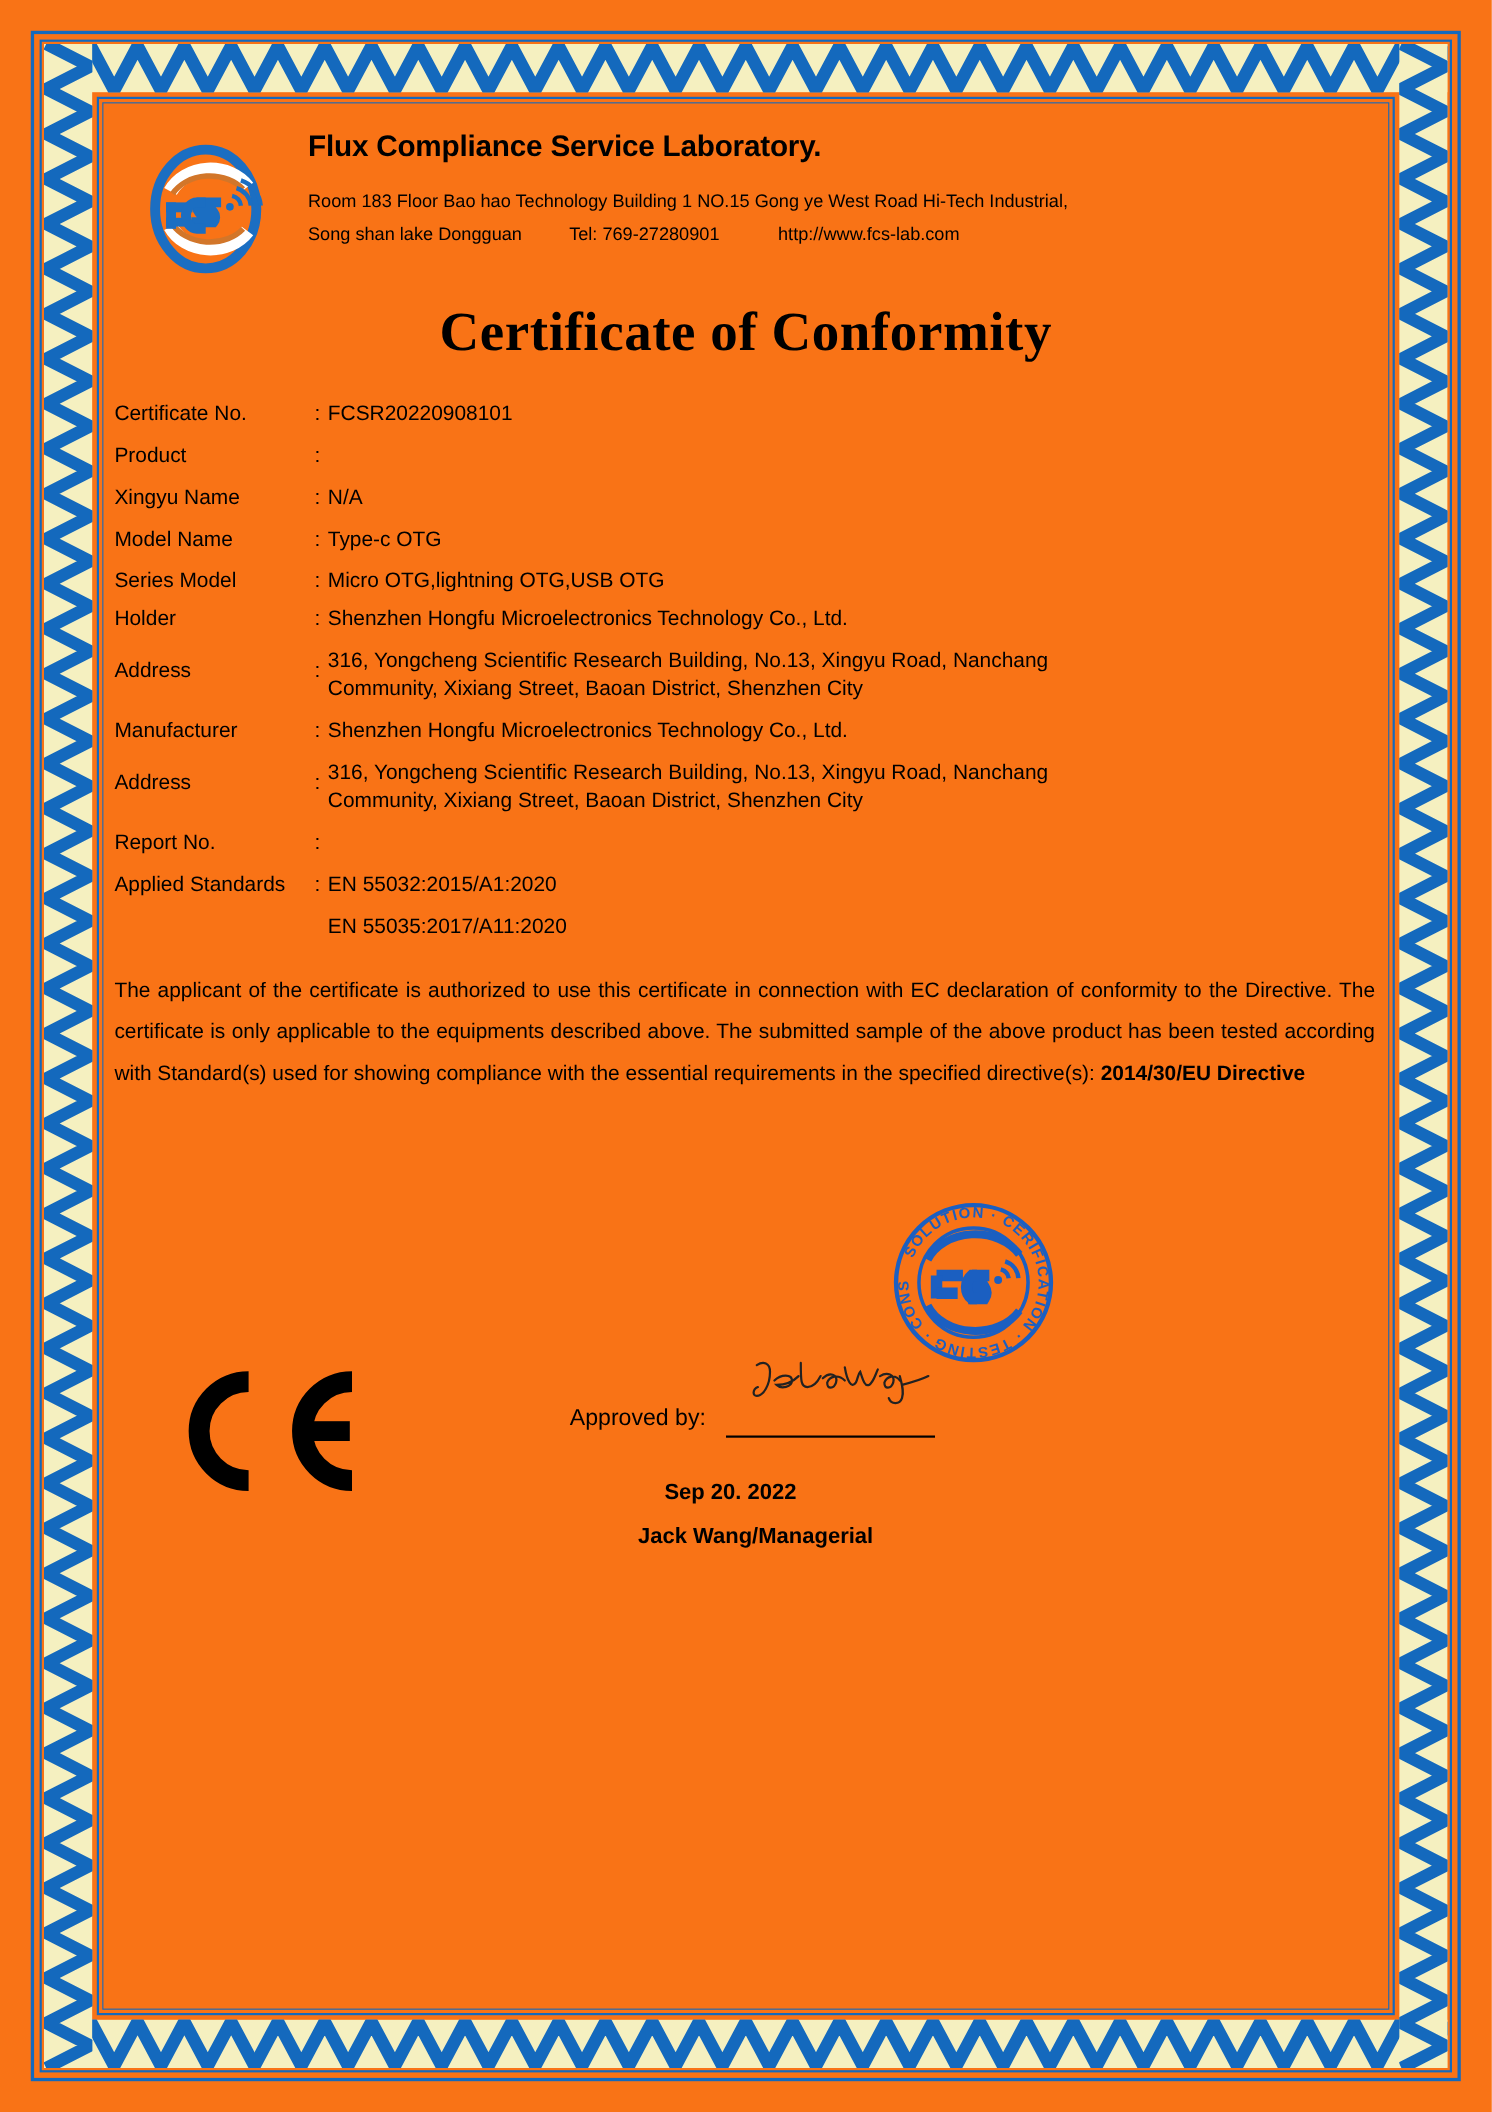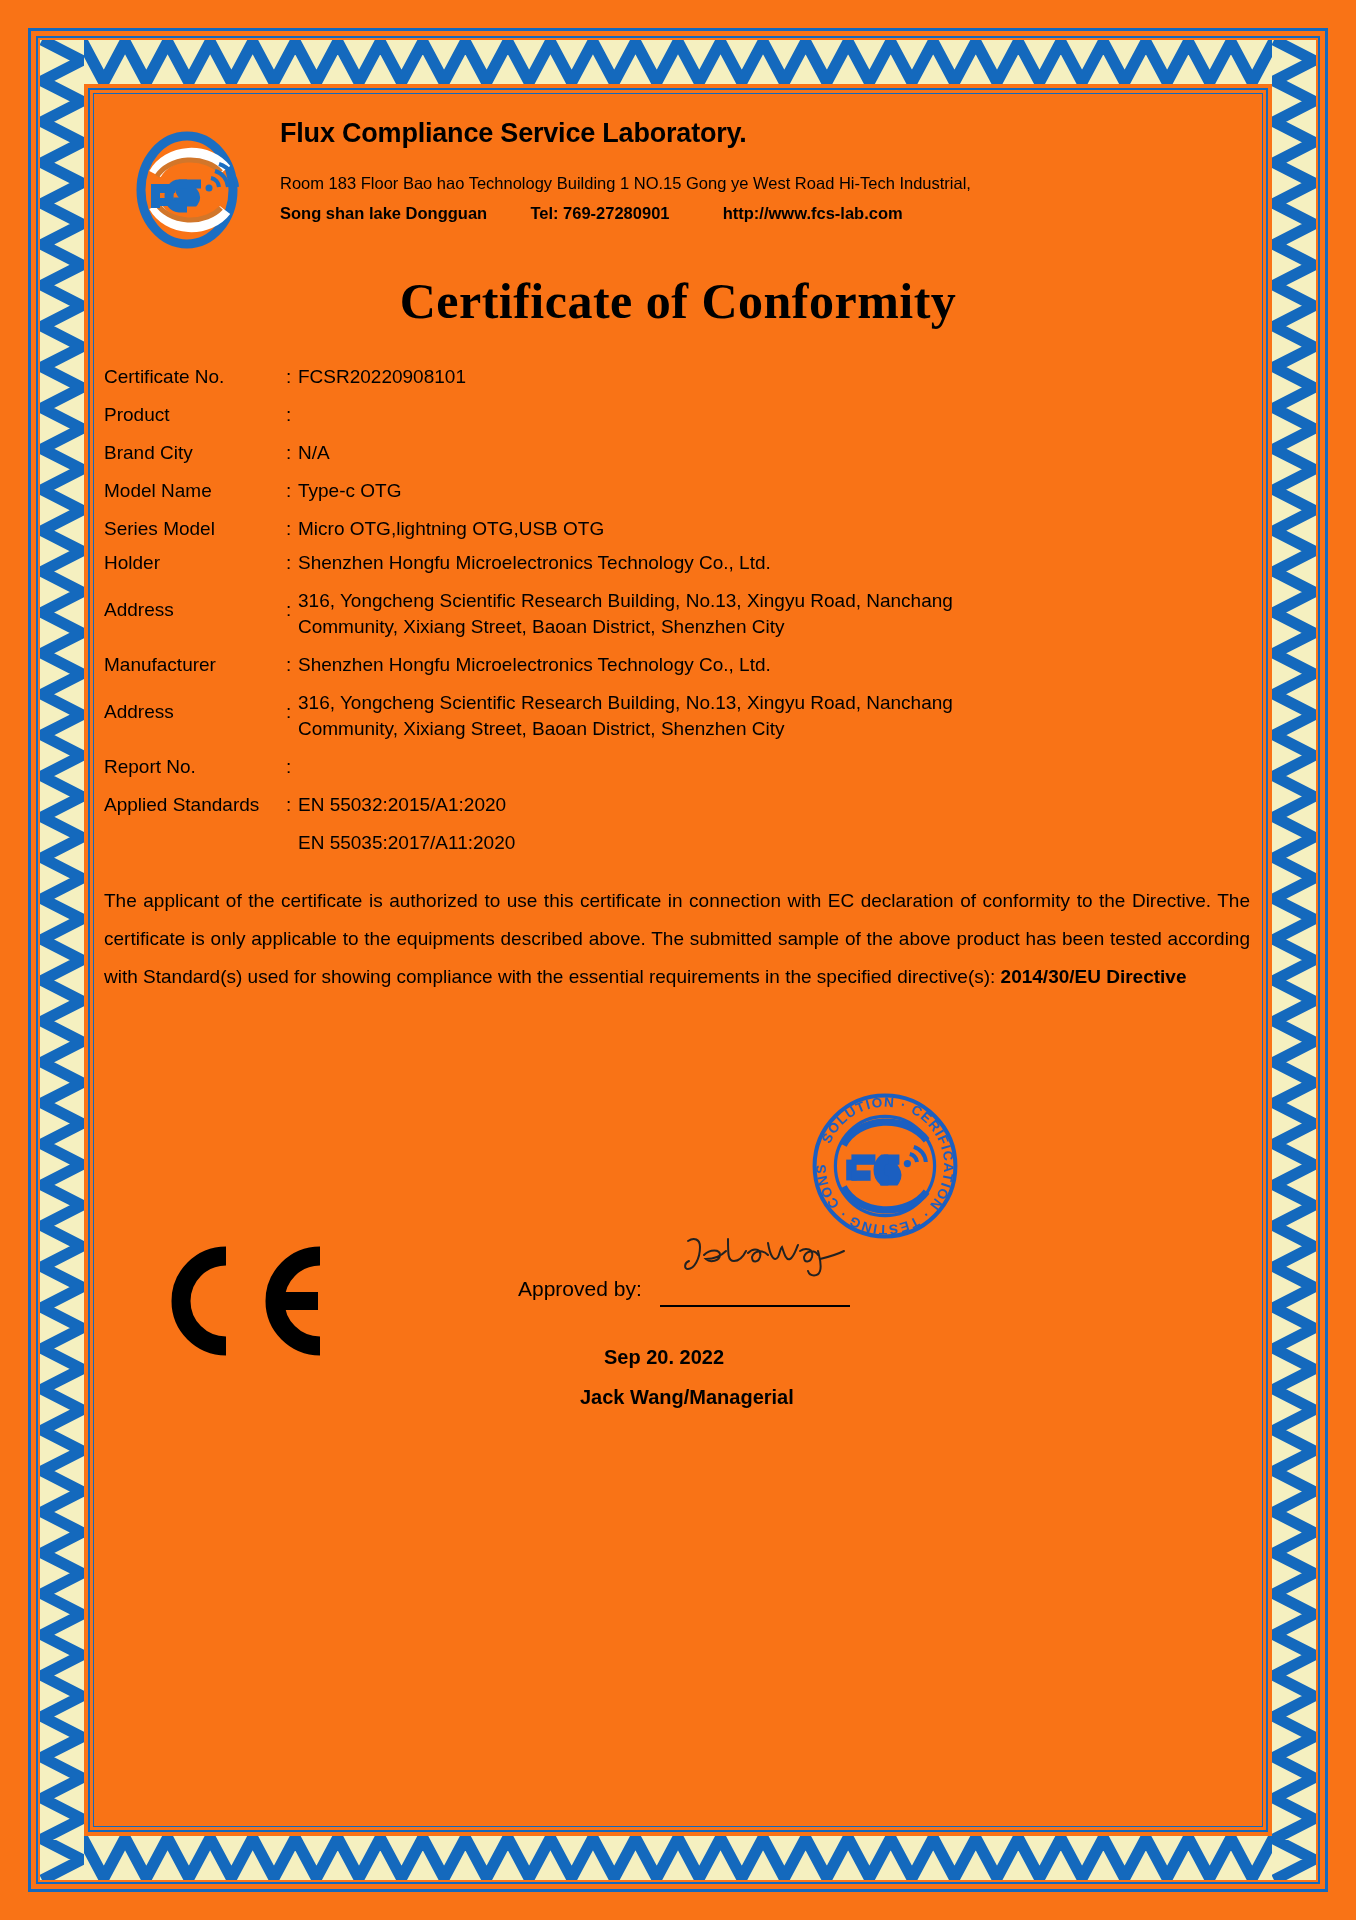--- a/index.html
+++ b/index.html
@@ -54,21 +54,21 @@
   .logo svg{display:block;}
   .lab-name{
     position:absolute;left:180px;top:18px;
     font-size:27px;font-weight:bold;color:#000;
     letter-spacing:-0.2px;
   }
   .lab-addr{
     position:absolute;left:180px;top:68px;right:0;
     font-size:16.5px;color:#000;line-height:30px;
   }
-  .lab-addr .l2{display:block;font-weight:bold;}
+  .lab-addr .l2{display:block;}
   .addr-gap1{display:inline-block;width:34px;}
   .addr-gap2{display:inline-block;width:44px;}
 
   .cert-title{
     text-align:center;
     font-family:"Liberation Serif",serif;
     font-size:50px;font-weight:bold;color:#000;
     margin-top:22px;letter-spacing:0.5px;
   }
 
@@ -214,21 +214,21 @@
         <div class="fcolon">:</div>
         <div class="fvalue">FCSR20220908101</div>
       </div>
 
       <div class="frow">
         <div class="flabel">Product</div>
         <div class="fcolon">:</div>
       </div>
 
       <div class="frow">
-        <div class="flabel">Brand City</div>
+        <div class="flabel">Xingyu Name</div>
         <div class="fcolon">:</div>
         <div class="fvalue">N/A</div>
       </div>
 
       <div class="frow">
         <div class="flabel">Model Name</div>
         <div class="fcolon">:</div>
         <div class="fvalue">Type-c  OTG</div>
       </div>
 

